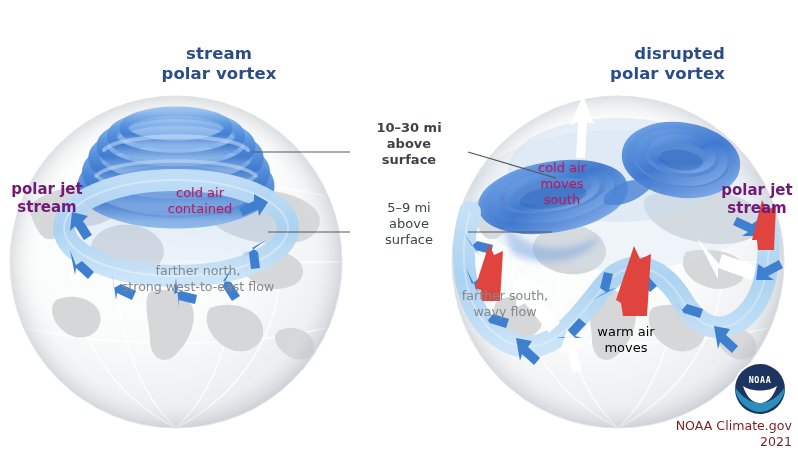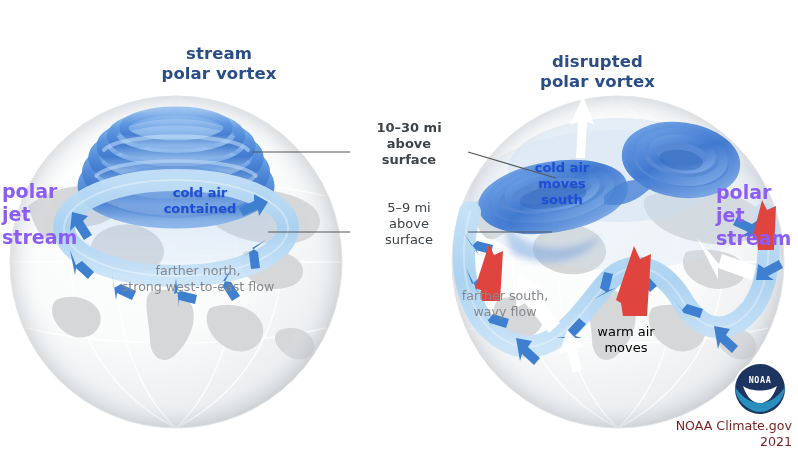--- a/index.html
+++ b/index.html
@@ -5,30 +5,30 @@
   html,body{margin:0;padding:0;background:#ffffff;}
   body{width:798px;height:465px;position:relative;overflow:hidden;
        font-family:"DejaVu Sans","Liberation Sans",sans-serif;}
 
   .stage{position:absolute;inset:0;}
 
   
   .title{position:absolute;text-align:center;font-weight:bold;
          color:#2a4d87;font-size:16.5px;line-height:1.22;letter-spacing:.1px;}
   #title-left{left:104px;top:44px;width:230px;}
-  #title-right{left:470px;top:52px;width:255px;}
-
-  
-  .jet-label{position:absolute;font-weight:bold;color:#8b5cf6;
-             font-size:19px;line-height:1.2;}
+  #title-right{left:470px;top:44px;width:255px;text-align:right;}
+
+  
+  .jet-label{position:absolute;font-weight:bold;color:#701a75;
+             font-size:15px;line-height:1.2;text-align:center;}
   #jet-left{left:2px;top:180px;width:90px;}
   #jet-right{left:716px;top:181px;width:82px;}
 
   
-  .white-label{position:absolute;color:#1d4ed8;font-weight:bold;
+  .white-label{position:absolute;color:#be185d;font-weight:normal;
                font-size:13px;line-height:1.22;text-align:center;
                text-shadow:0 1px 2px rgba(60,90,140,.35);}
   #cold-contained{left:141px;top:185px;width:118px;}
   #cold-south{left:512px;top:160px;width:100px;}
 
   
   .gray-label{position:absolute;color:#85888c;font-size:12.6px;
               line-height:1.25;text-align:center;}
   #flow-left{left:118px;top:263px;width:160px;}
   #flow-right{left:444px;top:288px;width:122px;}

